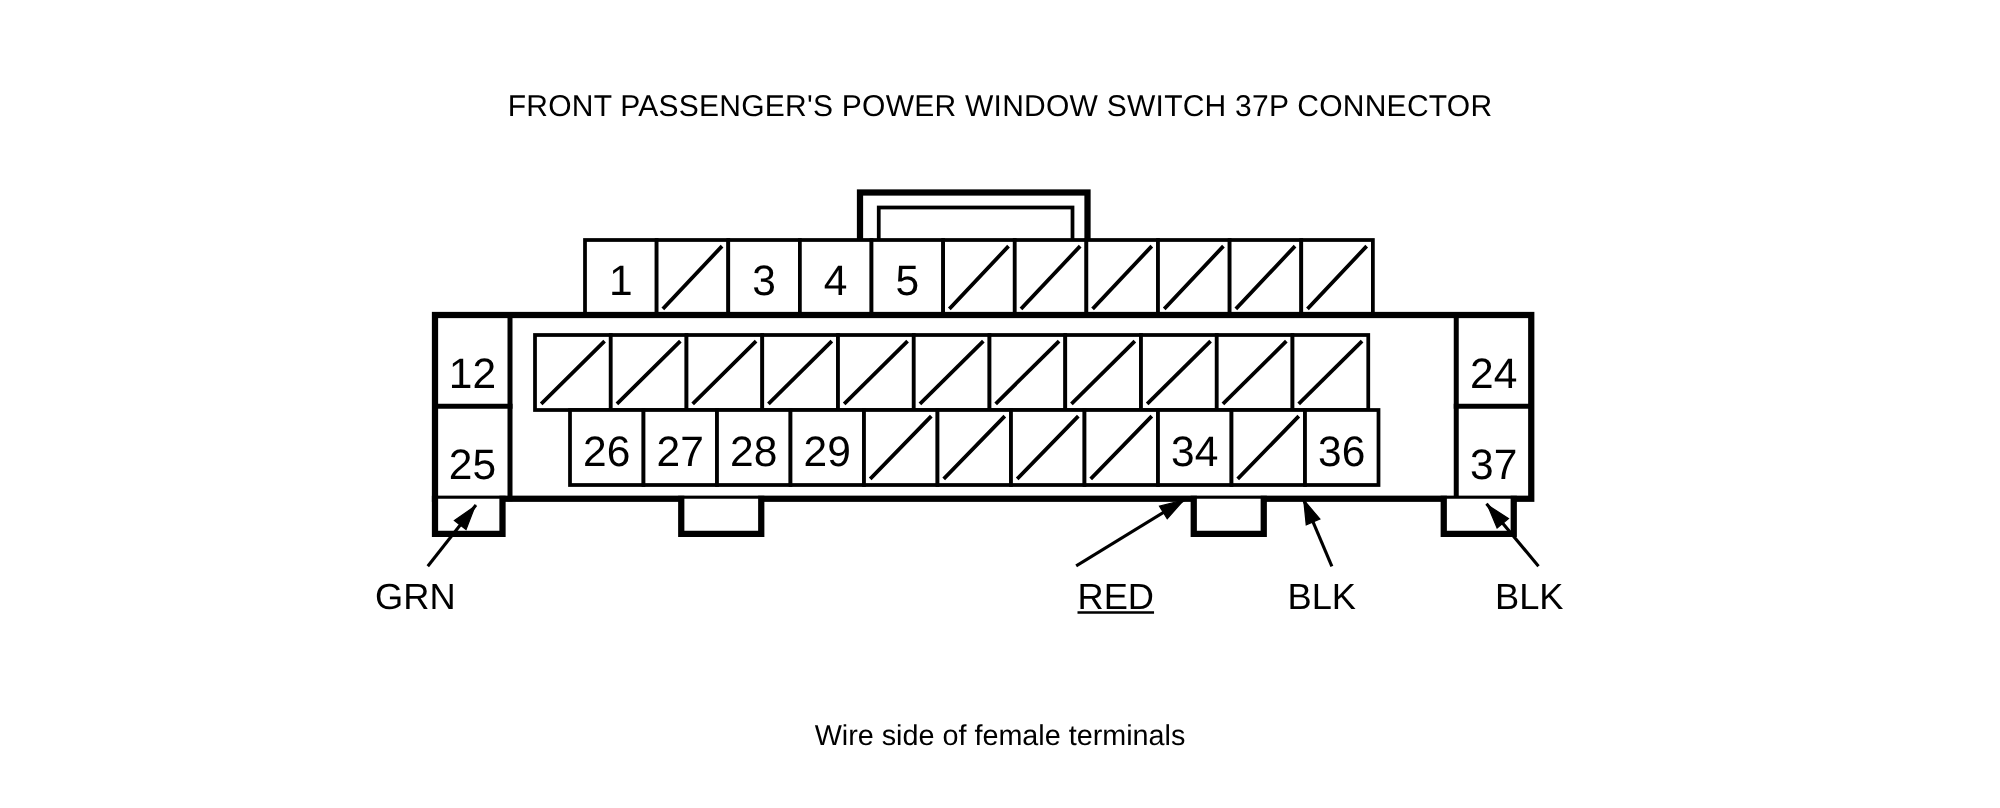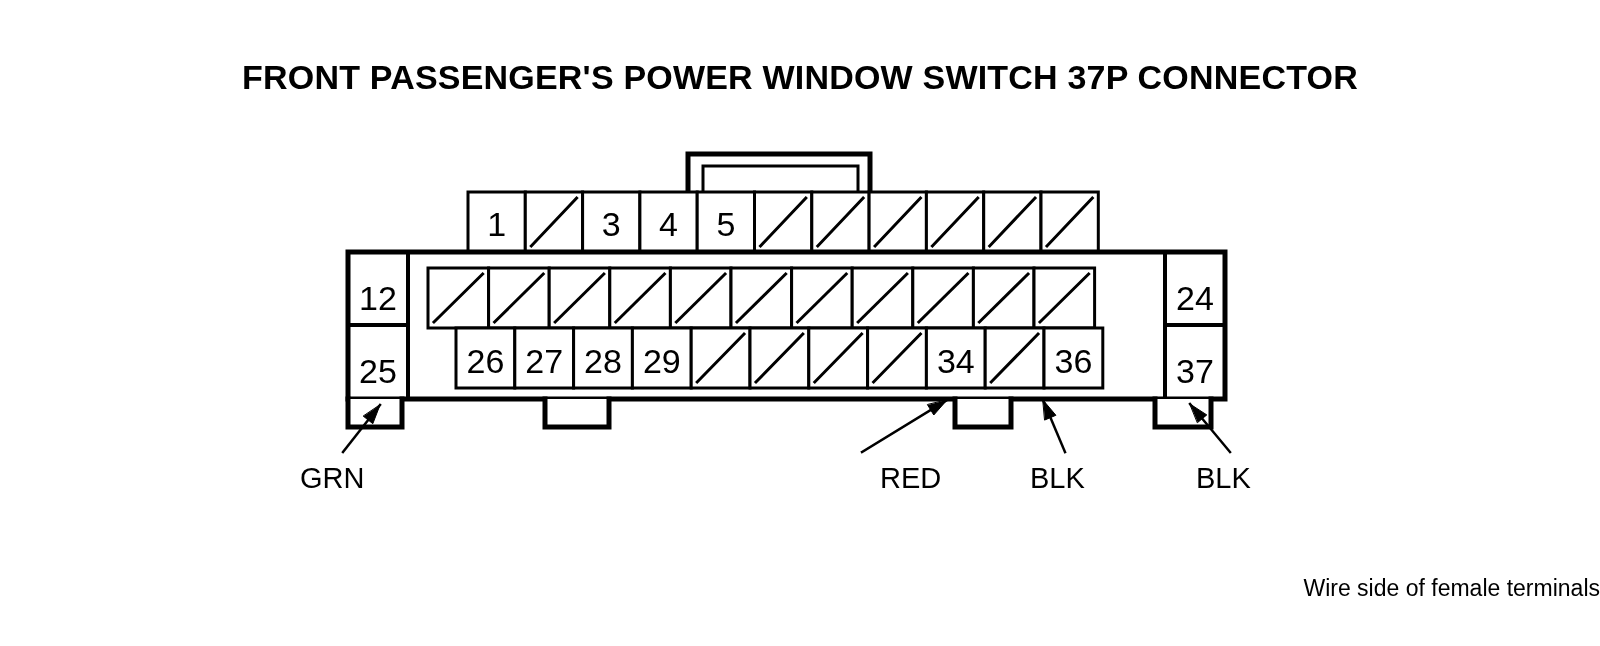--- a/index.html
+++ b/index.html
@@ -11,34 +11,33 @@
     width: 1600px;
     height: 646px;
     position: relative;
     font-family: "Liberation Sans", sans-serif;
     color: #000000;
     overflow: hidden;
   }
   #diagram-title {
     position: absolute;
     left: 0;
-    top: 58px;
+    top: 72px;
     width: 1600px;
     text-align: center;
-    font-size: 34px;
+    font-size: 24px;
     letter-spacing: 0.2px;
     white-space: nowrap;
-    font-weight: bold;
   }
   #diagram-caption {
     position: absolute;
     left: 0;
     top: 575px;
     width: 1600px;
-    text-align: right;
+    text-align: center;
     font-size: 23px;
   }
   #connector-figure {
     position: absolute;
     left: 0;
     top: 0;
     width: 1600px;
     height: 646px;
   }
   .wire-label {
@@ -144,17 +143,17 @@
         <path d="M 947 400 L 933.7856954895796 415.01273313910167 L 927.6169370892064 404.92918575387637 Z" fill="#000000" stroke="#000000" stroke-width="1"></path>
         <line x1="1065" y1="452" x2="1043" y2="400" stroke="#000000" stroke-width="2.5"></line>
         <path d="M 1043 400 L 1055.8880346646595 415.2937425923983 L 1045.001457370095 419.8996022170216 Z" fill="#000000" stroke="#000000" stroke-width="1"></path>
         <line x1="1230" y1="452" x2="1190" y2="404" stroke="#000000" stroke-width="2.5"></line>
         <path d="M 1190 404 L 1206.772328561534 414.8944478806385 L 1197.6913321092038 422.461944924247 Z" fill="#000000" stroke="#000000" stroke-width="1"></path>
       </g>
   </svg>
 </div>
 
 <div class="wire-label" style="left:300px; top:462px;">GRN</div>
-<div class="wire-label" style="left:880px; top:462px;">RED</div>
+<div class="wire-label" style="left:862px; top:462px;text-decoration:underline;">RED</div>
 <div class="wire-label" style="left:1030px; top:462px;">BLK</div>
 <div class="wire-label" style="left:1196px; top:462px;">BLK</div>
 
 <div id="diagram-caption">Wire side of female terminals</div>
 
 </body></html>

